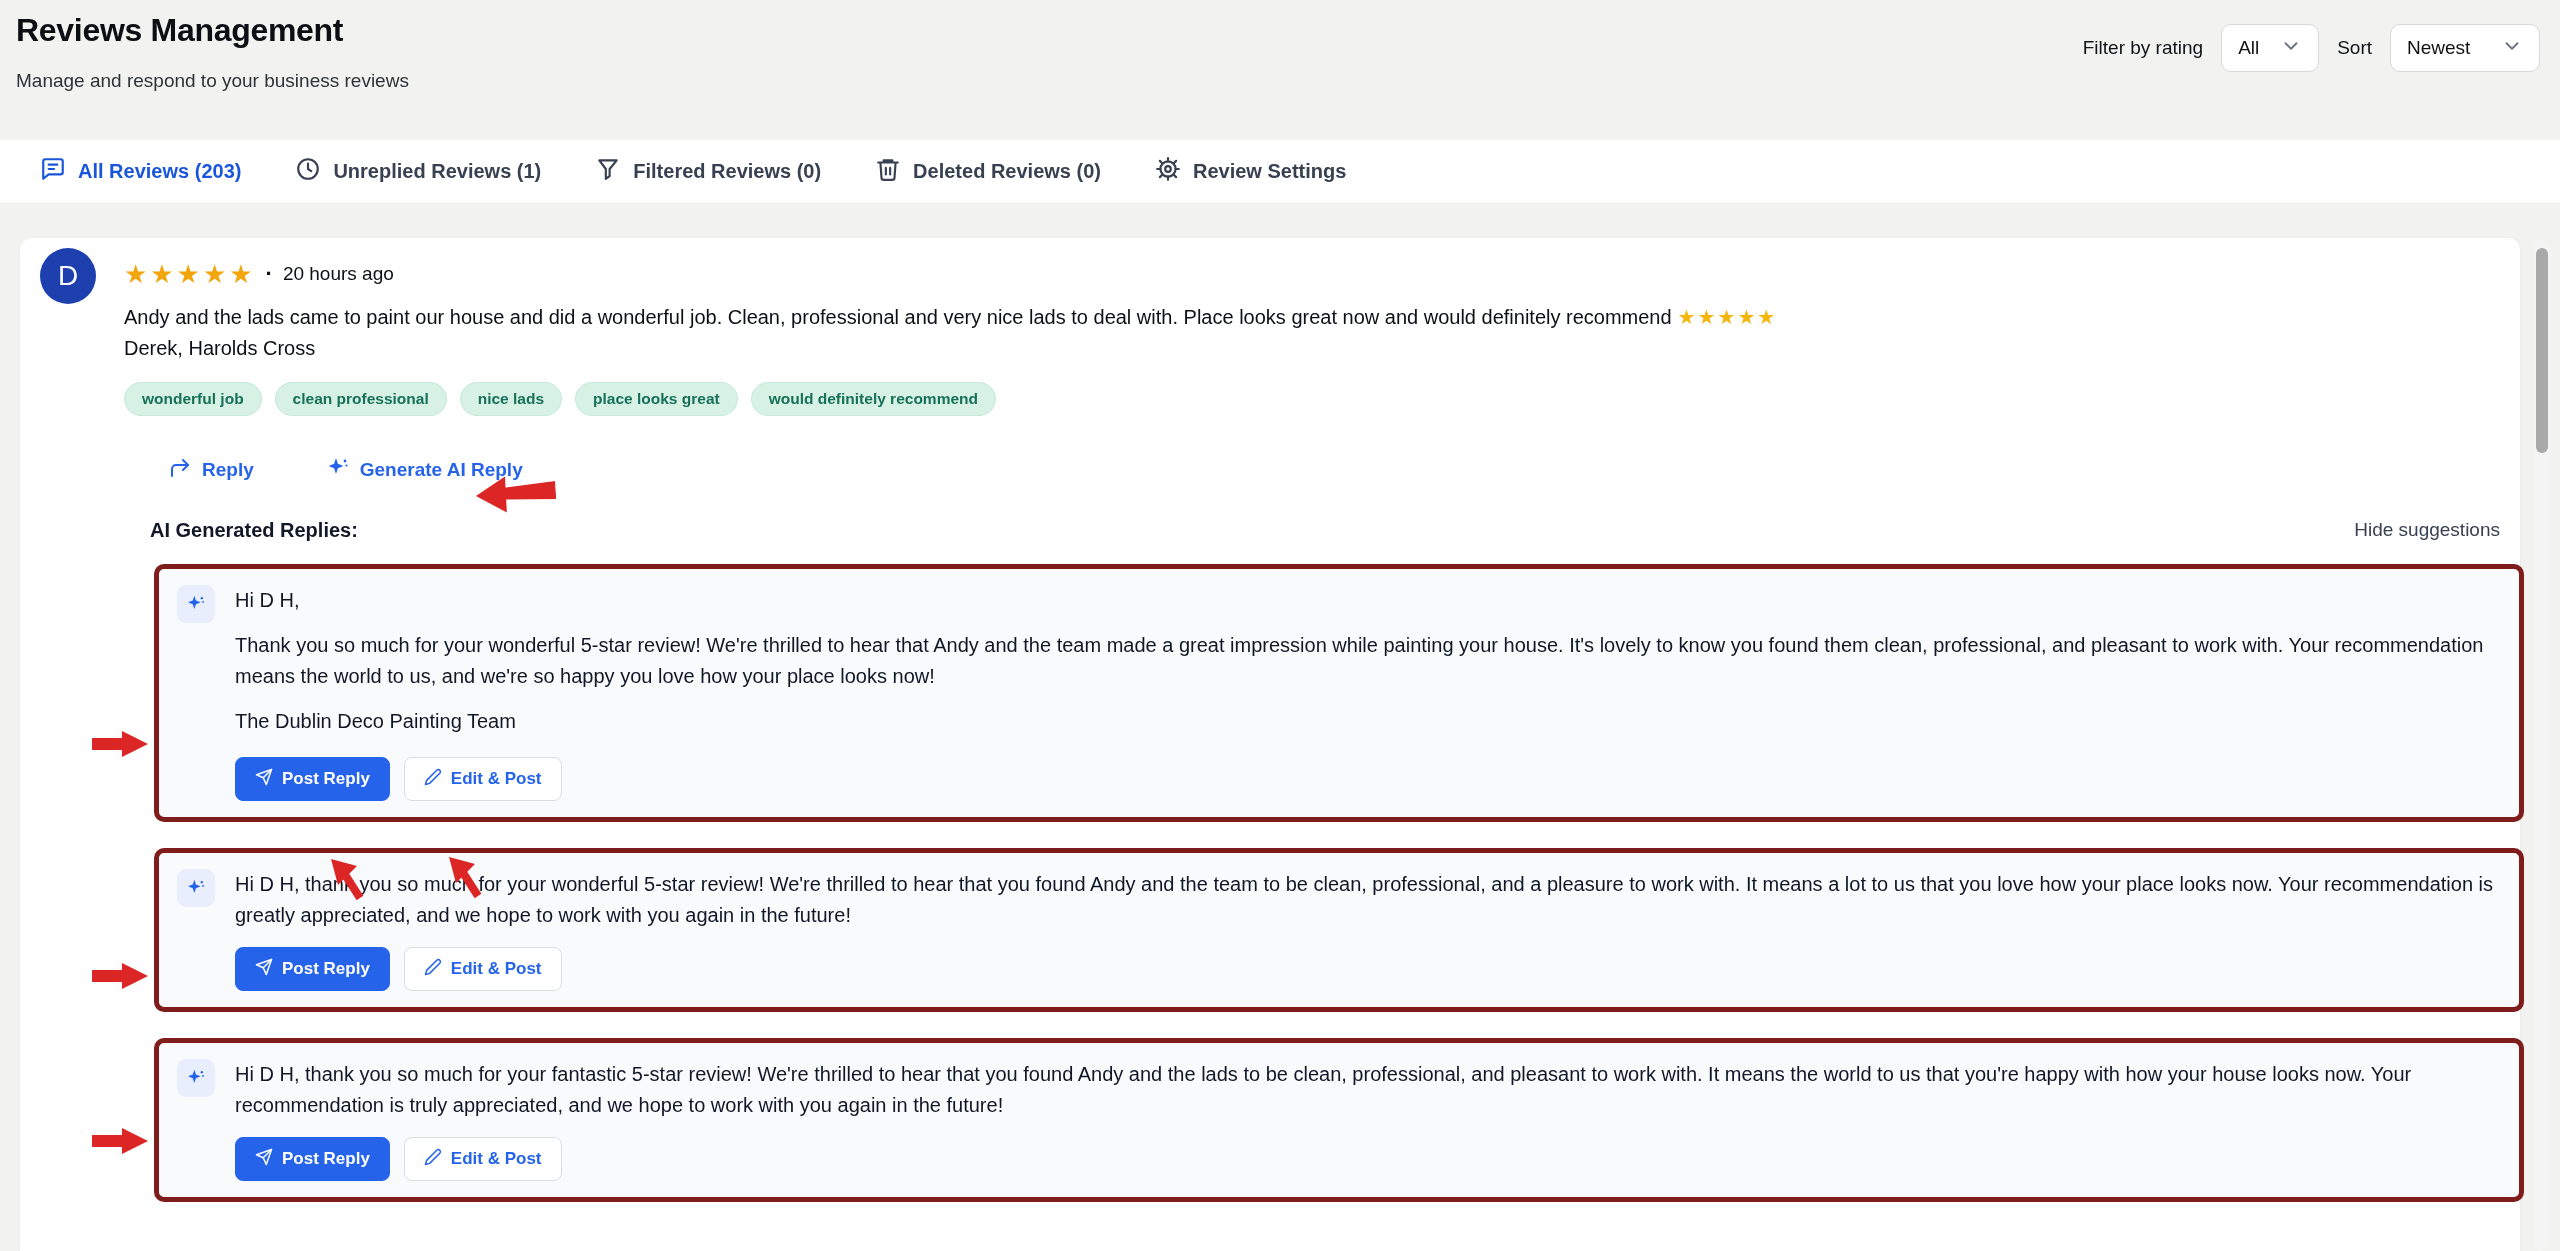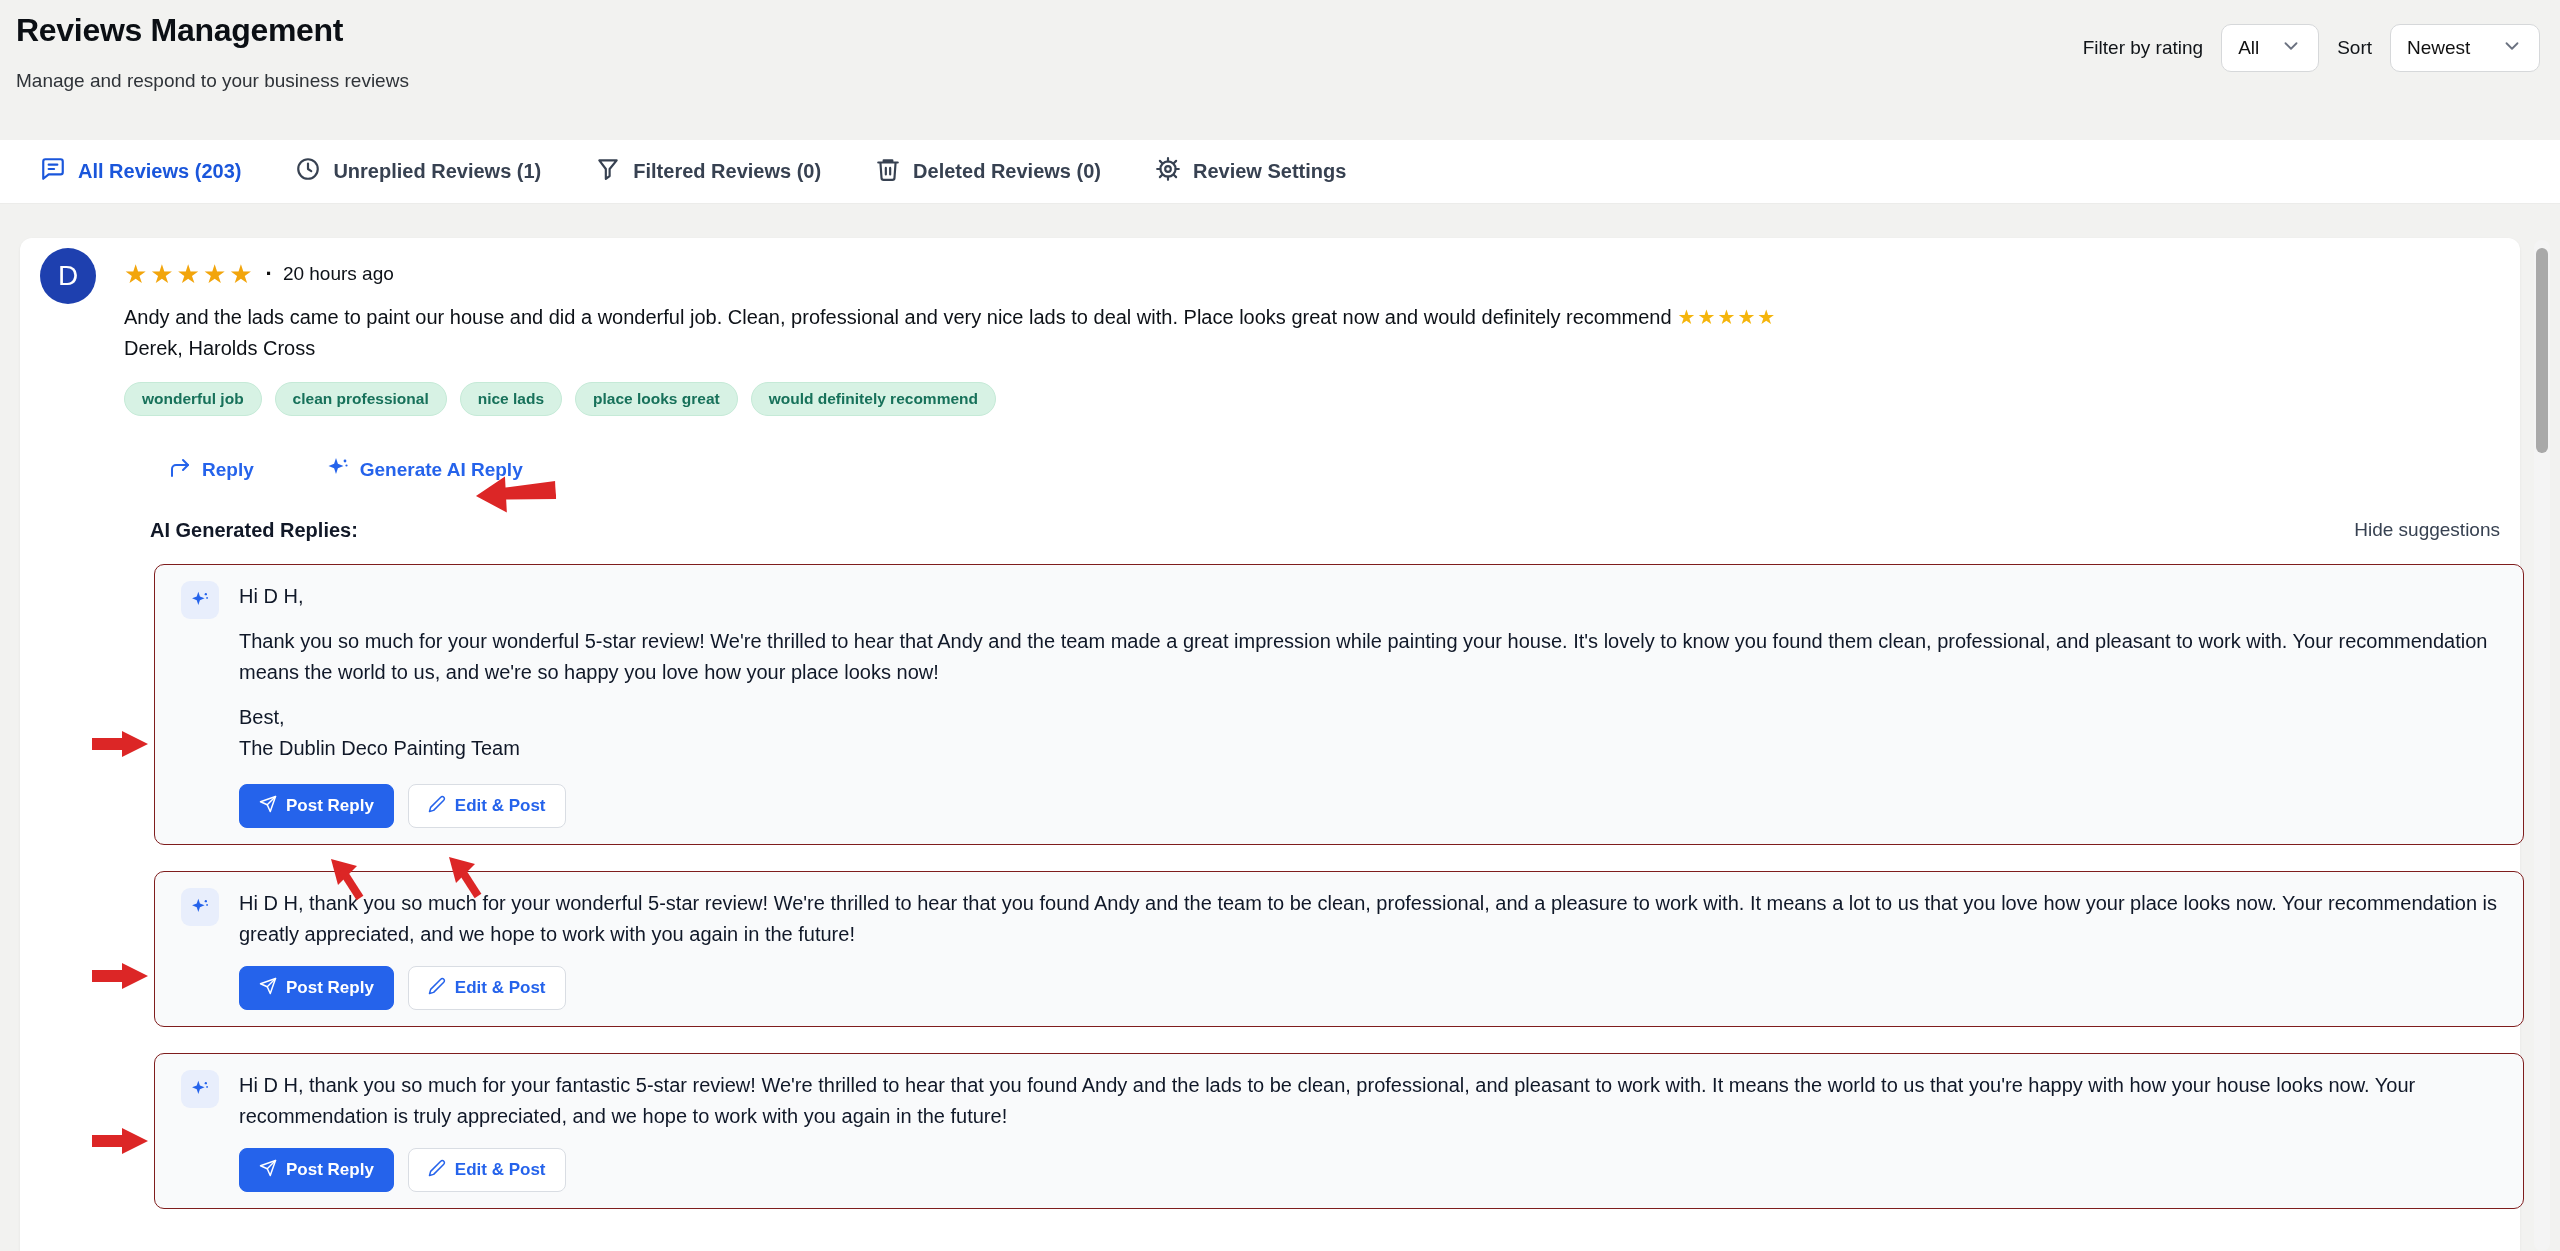--- a/index.html
+++ b/index.html
@@ -68,22 +68,22 @@
 
   .reply-row { display:flex; align-items:center; gap:72px; margin:40px 0 0 44px; }
   .link-btn { display:flex; align-items:center; gap:10px; color:#2563eb; font-size:19px; font-weight:700; cursor:pointer; }
 
   .ai-head-row { display:flex; justify-content:space-between; align-items:center; margin:34px 0 0 26px; }
   .ai-heading { font-size:20px; font-weight:800; color:#111827; }
   .hide-link { font-size:19px; color:#374151; cursor:pointer; }
 
   .suggestions { margin:22px -24px 0 30px; }
   .suggestion {
-    background:#f9fafb; border:1px solid #7f1d1d; border-radius:10px;
-    padding:16px 26px; display:flex; gap:20px; margin-bottom:26px;
+    background:#f9fafb; border:5px solid #7f1d1d; border-radius:10px;
+    padding:16px 18px; display:flex; gap:20px; margin-bottom:26px;
   }
   .spark-chip {
     flex:none; width:38px; height:38px; border-radius:9px; background:#e8eefc;
     display:flex; align-items:center; justify-content:center; color:#2563eb;
   }
   .sg-body { flex:1; font-size:20px; line-height:31px; color:#101828; }
   .sg-par { margin-top:14px; }
   .btn-row { display:flex; gap:14px; margin-top:20px; }
   .btn-row.tight { margin-top:16px; }
   .btn {
@@ -242,21 +242,20 @@
           <svg width="20" height="20" viewBox="0 0 24 24" fill="currentColor">
               <path d="M10 2l1.9 5.7L17.5 10l-5.6 2.3L10 18l-1.9-5.7L2.5 10l5.6-2.3z"></path>
               <circle cx="19" cy="5" r="1.4"></circle>
               <circle cx="20.5" cy="9.5" r="1.1"></circle>
             </svg>
         </div>
         <div class="sg-body">
           <div>Hi D H,</div>
           <div class="sg-par">Thank you so much for your wonderful 5-star review! We're thrilled to hear that Andy and the team made a great impression while painting your house. It's lovely to know you found them clean, professional, and pleasant to work with. Your recommendation means the world to us, and we're so happy you love how your place looks now!</div>
           <div class="sg-par">
-            <div>Best,</div>
             <div>The Dublin Deco Painting Team</div>
           </div>
           <div class="btn-row">
             <div class="btn btn-primary">
               <span>
                 <svg width="18" height="18" viewBox="0 0 24 24" fill="none" stroke="currentColor" stroke-width="2" stroke-linecap="round" stroke-linejoin="round">
                     <path d="M22 2L11 13"></path>
                     <path d="M22 2l-7 20-4-9-9-4z"></path>
                   </svg>
               </span>

